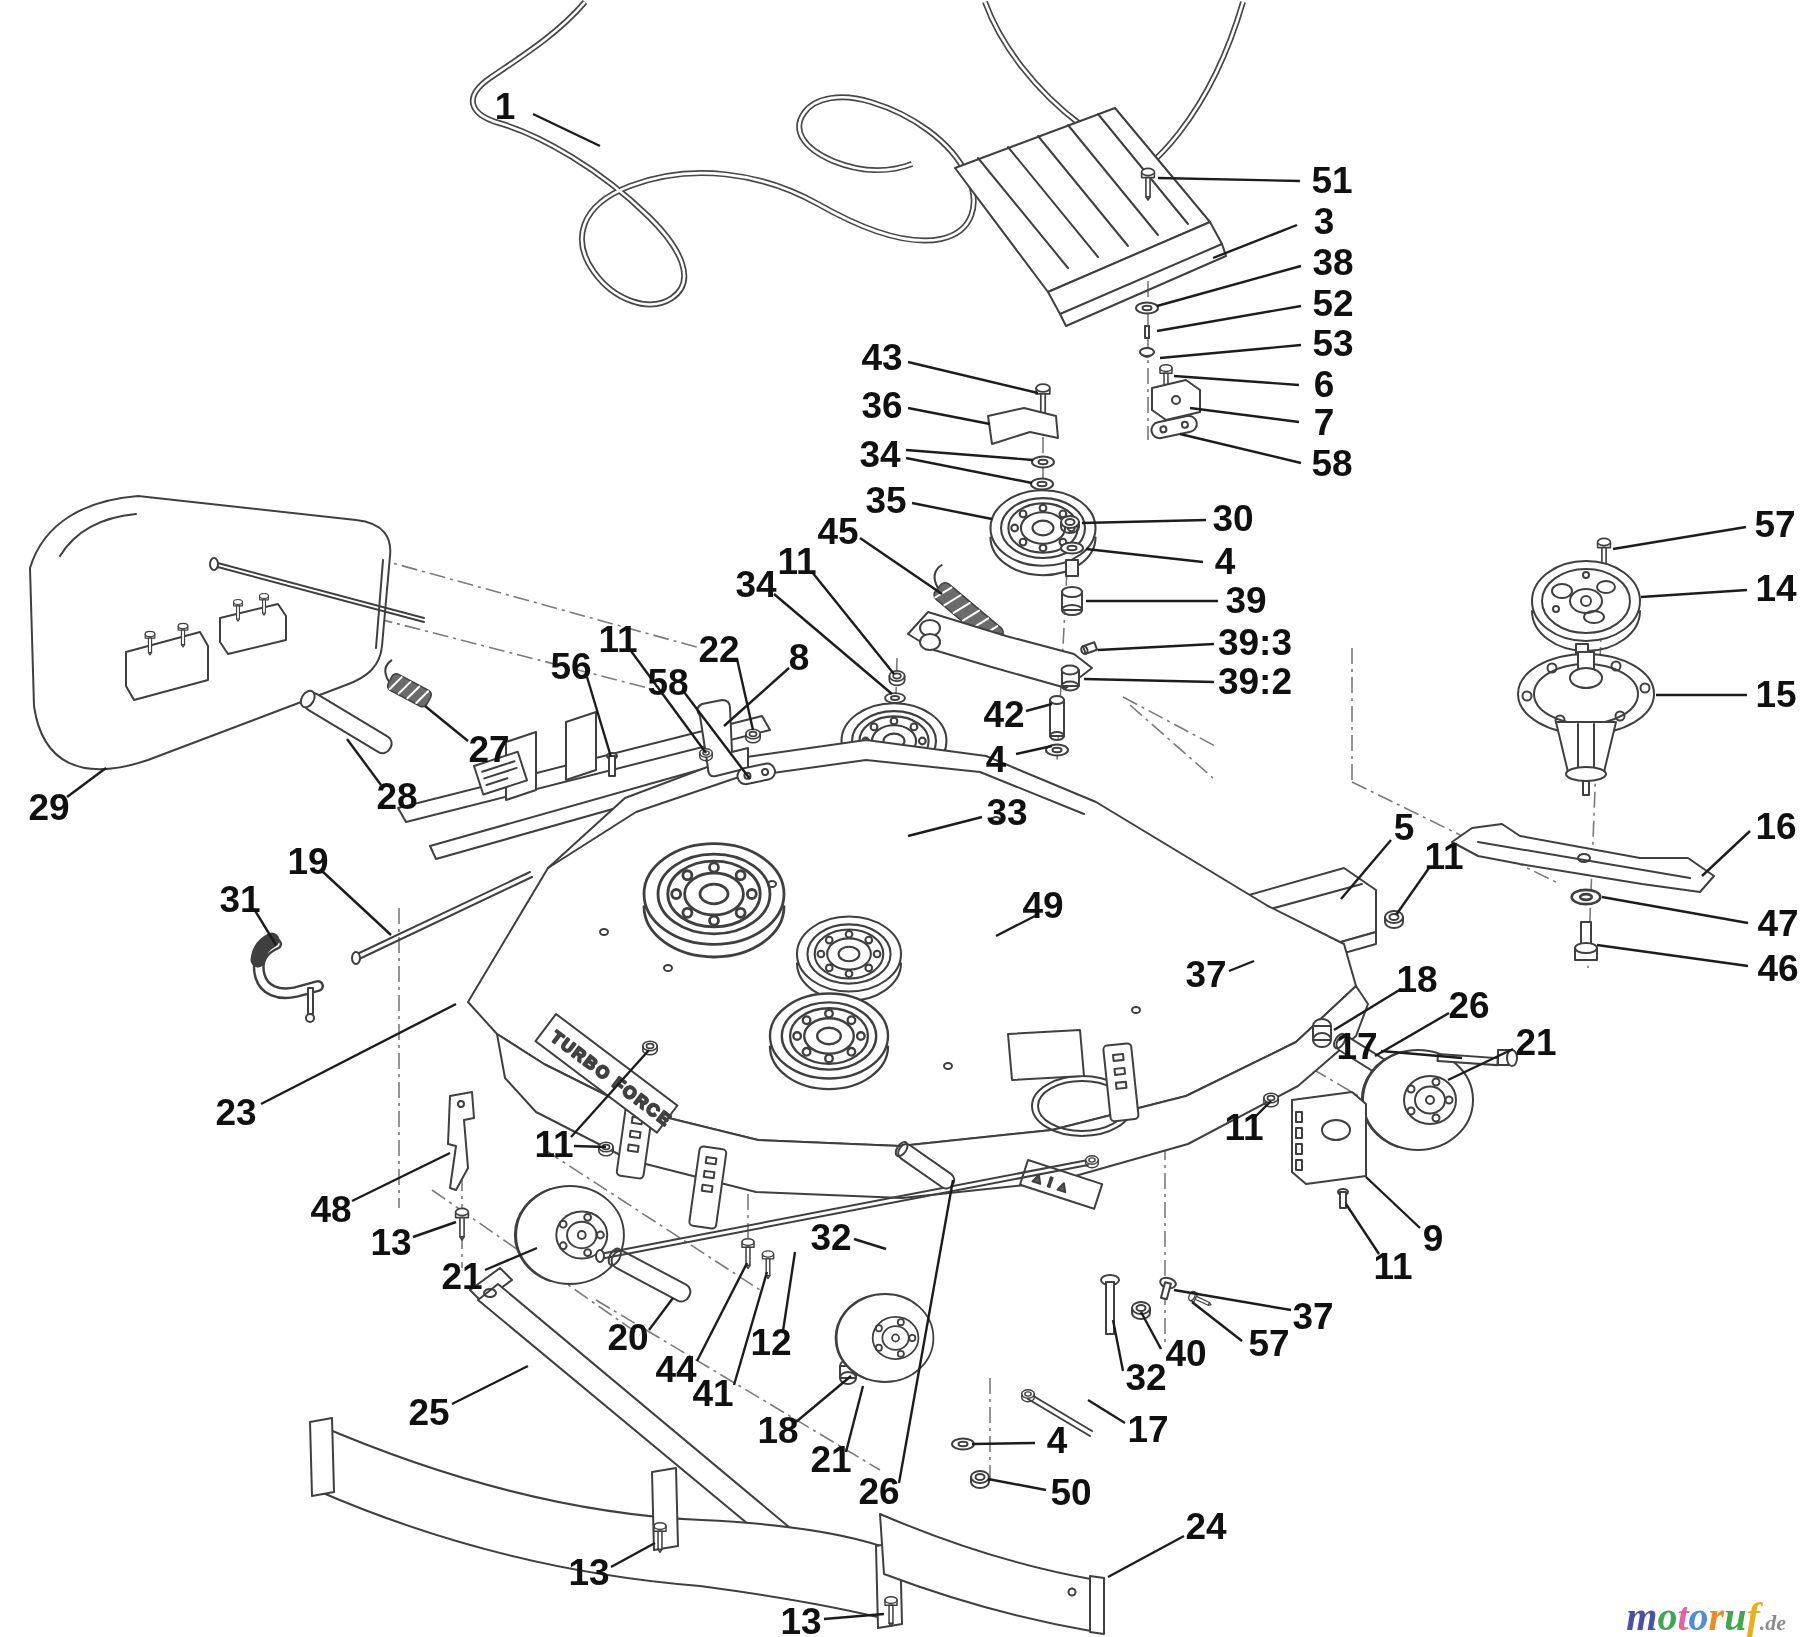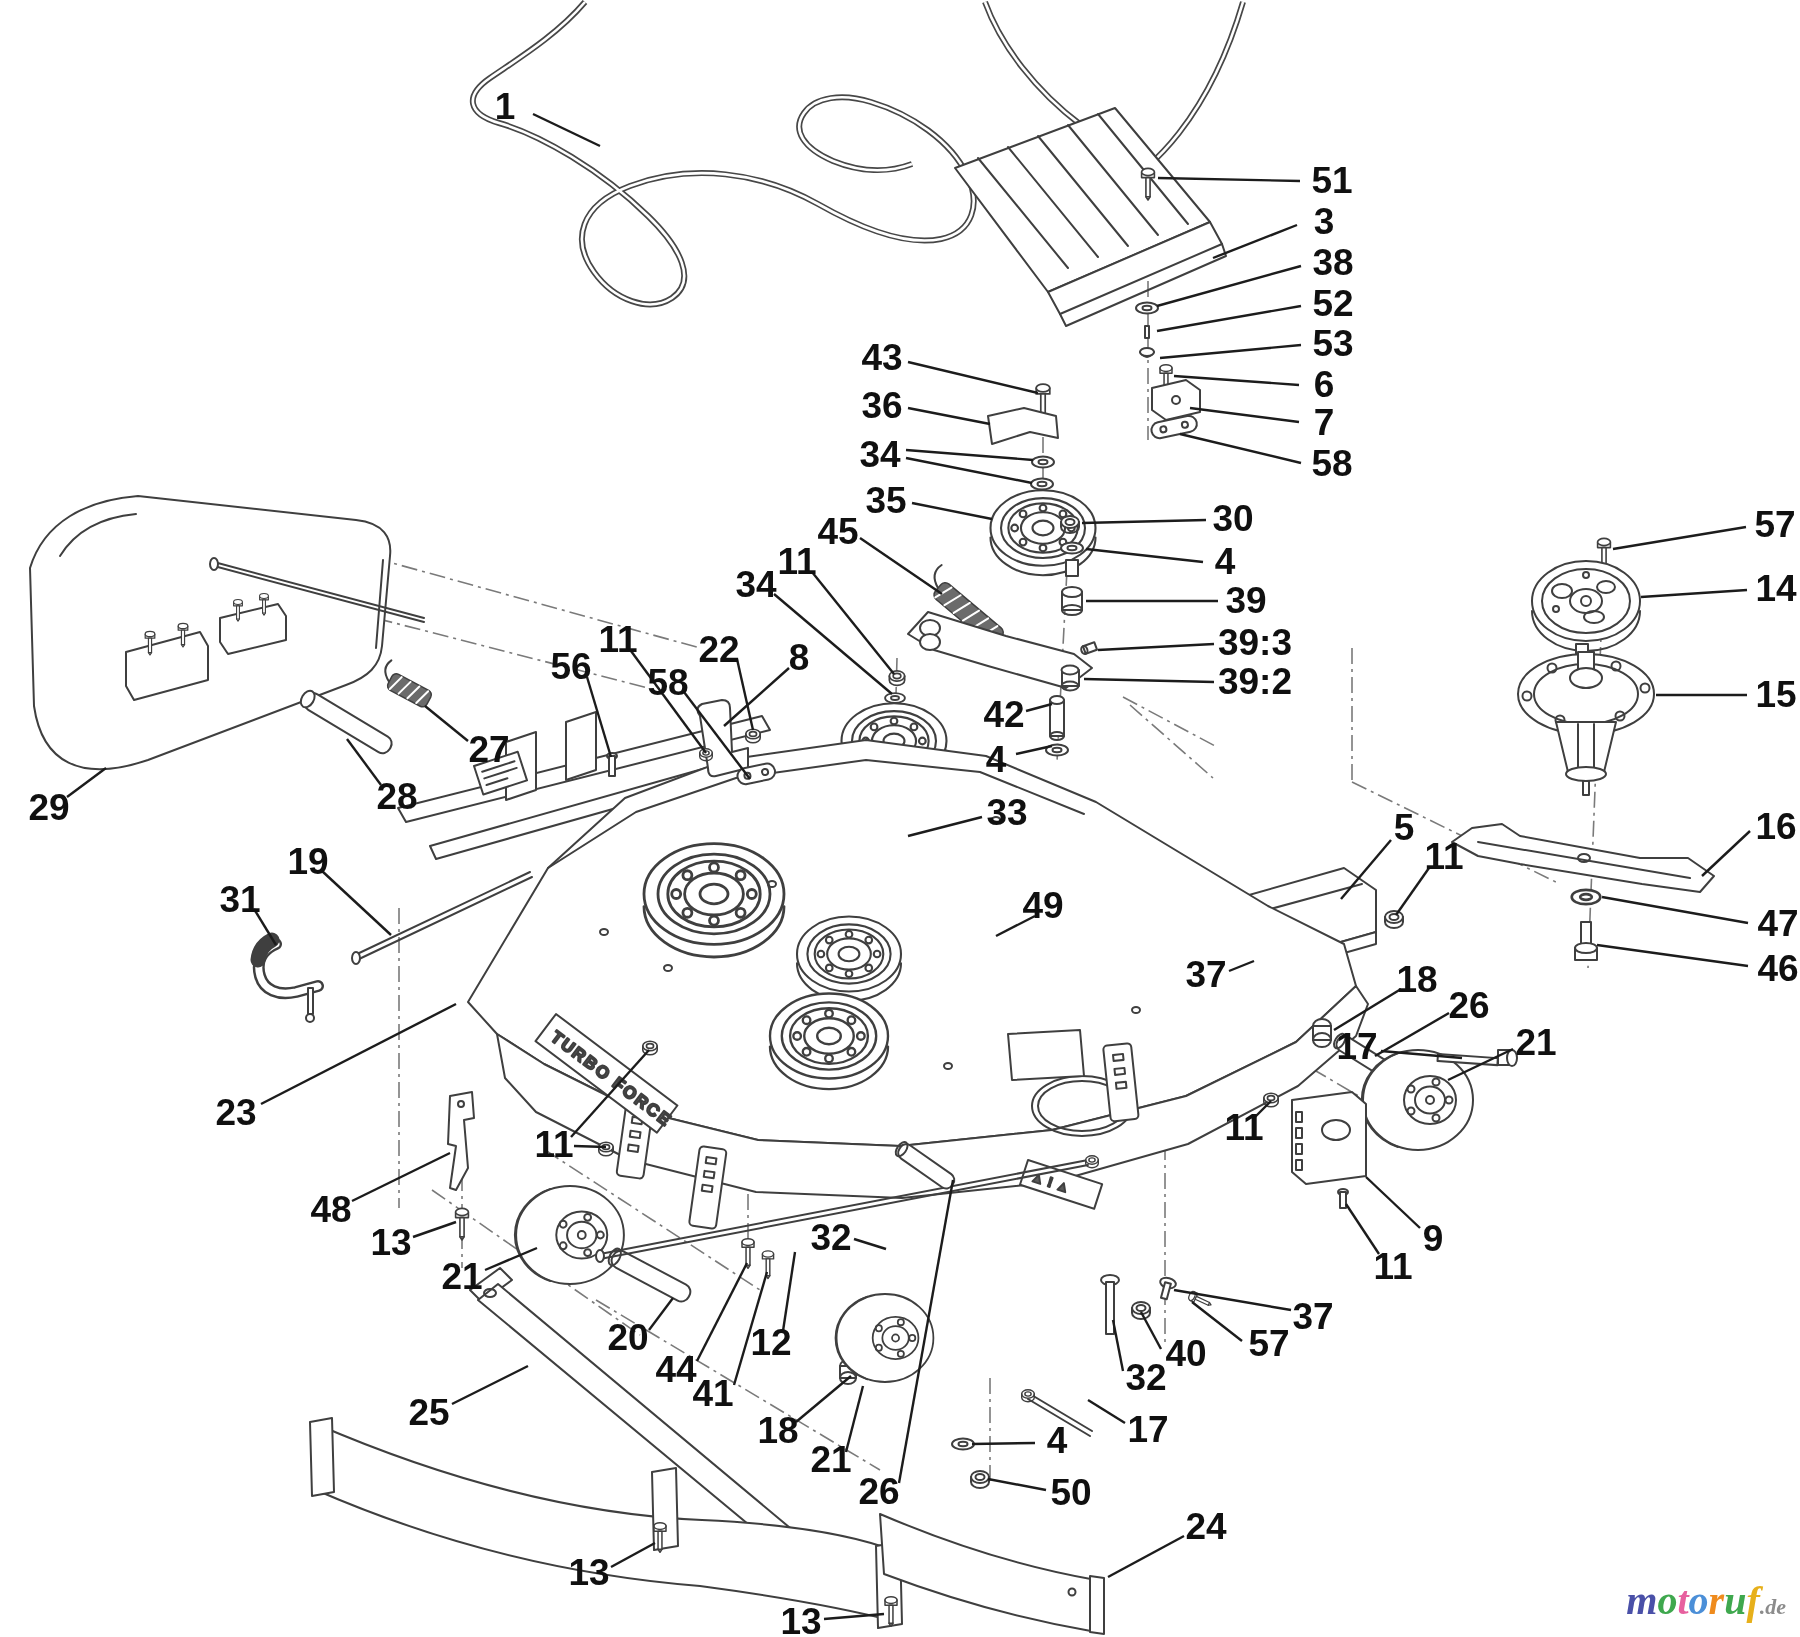--- a/index.html
+++ b/index.html
@@ -9,21 +9,21 @@
   .art{fill:none;stroke:#3f3f3f;stroke-width:2;stroke-linejoin:round;stroke-linecap:round;}
   .fillw{fill:#ffffff;}
   .ghost{stroke:#7a7a7a;stroke-width:1.6;stroke-dasharray:16 5 3 5;fill:none;}
   .belt-o{stroke:#474747;stroke-width:6;fill:none;}
   .belt-i{stroke:#ffffff;stroke-width:2.6;fill:none;}
   .spring{fill:#6b6b6b;stroke:#3f3f3f;stroke-width:1.5;}
   .hatch{stroke:#ffffff;stroke-width:2;}
   .callout-line{stroke:#1c1c1c;stroke-width:2.4;}
   .callout-text{fill:#101010;font-weight:bold;font-size:37px;font-family:"Liberation Sans",sans-serif;}
   .decal-text{font-weight:bold;fill:#5a5a5a;letter-spacing:2px;font-family:"Liberation Sans",sans-serif;}
-  .watermark{position:absolute;right:14px;bottom:16px;font-family:"Liberation Serif",serif;
+  .watermark{position:absolute;right:14px;bottom:0;font-family:"Liberation Serif",serif;
              font-style:italic;font-weight:bold;font-size:40px;line-height:1;}
   .watermark .suffix{font-size:22px;}
 </style>
 </head>
 <body>
 
 <div class="stage">
 <svg width="1800" height="1637" viewBox="0 0 1800 1637">
 
   <defs>

